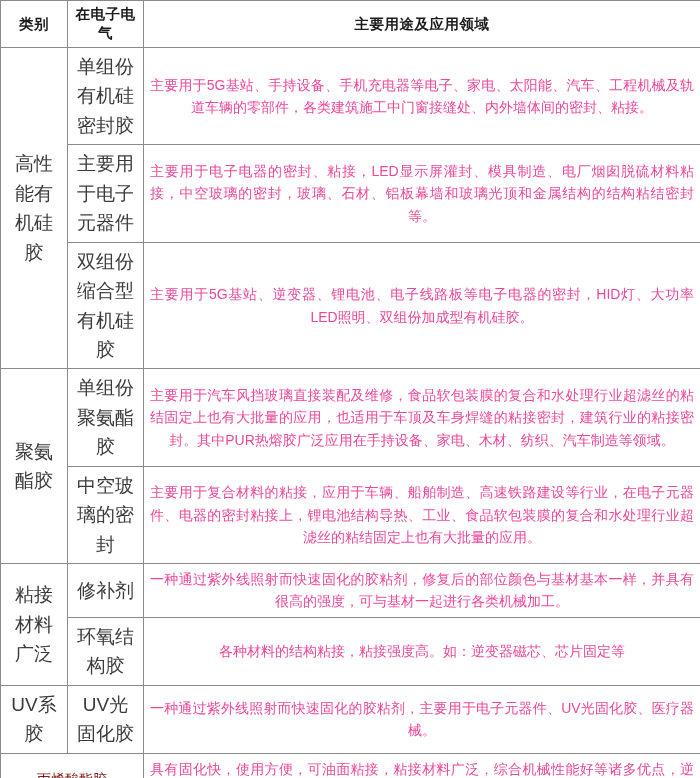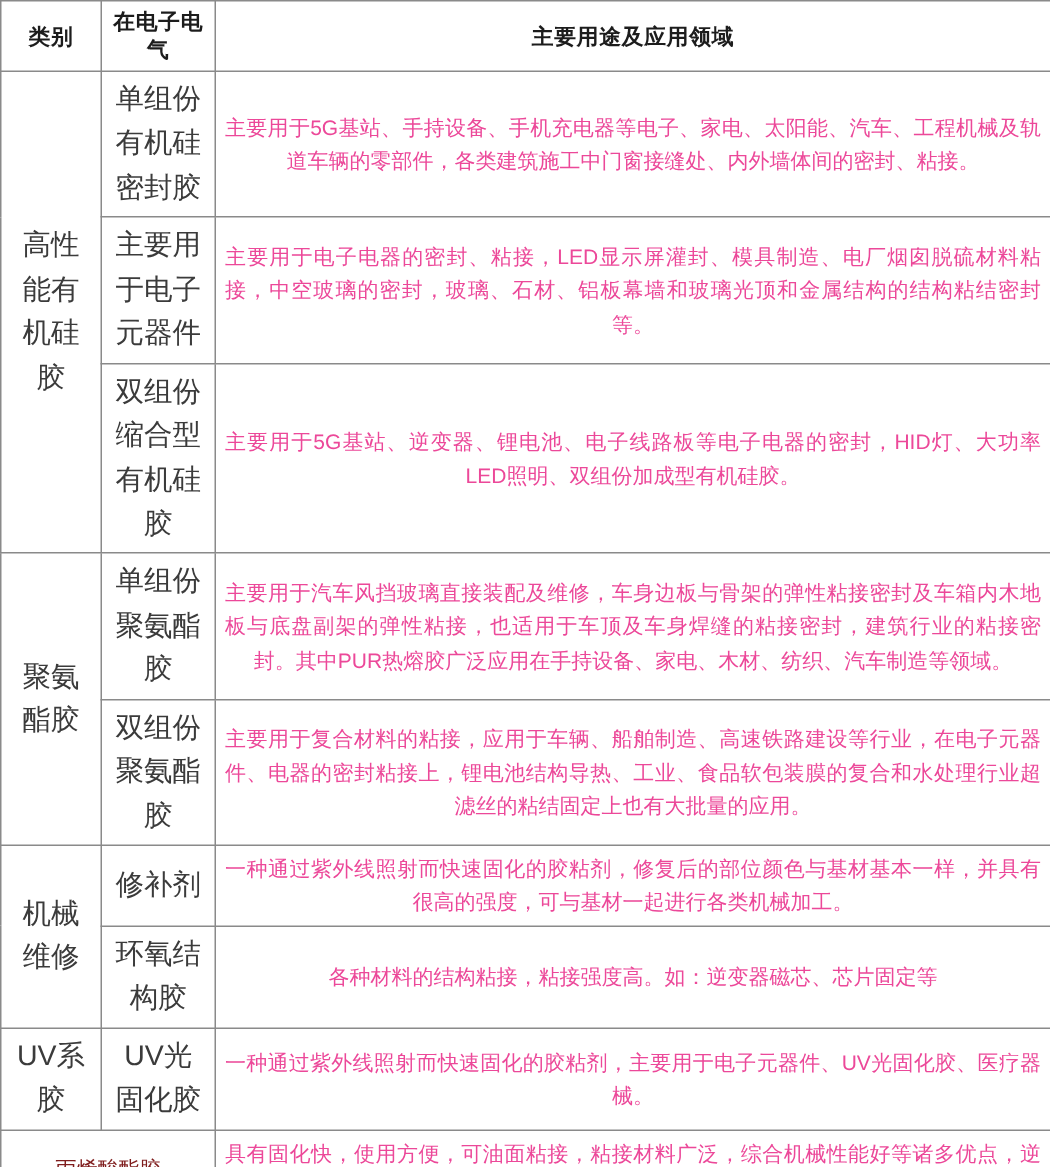--- a/index.html
+++ b/index.html
@@ -106,32 +106,32 @@
         <td class="prod">双组份缩合型有机硅胶</td>
         <td class="desc">
             <span class="para">主要用于5G基站、逆变器、锂电池、电子线路板等电子电器的密封，HID灯、大功率LED照明、双组份加成型有机硅胶。</span>
           </td>
       </tr>
 
       <tr>
         <td class="cat" rowspan="2">聚氨酯胶</td>
         <td class="prod">单组份聚氨酯胶</td>
         <td class="desc">
-            <span class="para">主要用于汽车风挡玻璃直接装配及维修，车身边板与骨架的弹性粘接密封及车箱内木地板与底盘副架的弹性粘接，也适用于车顶及车身焊缝的粘接密封，建筑行业的粘接密封。其中PUR热熔胶广泛应用在手持设备、家电、木材、纺织、汽车制造等领域。</span>
+            <span class="para">主要用于汽车风挡玻璃直接装配及维修，食品软包装膜的复合和水处理行业超滤丝的粘结固定上也有大批量的应用，也适用于车顶及车身焊缝的粘接密封，建筑行业的粘接密封。其中PUR热熔胶广泛应用在手持设备、家电、木材、纺织、汽车制造等领域。</span>
           </td>
       </tr>
       <tr>
-        <td class="prod">双组份聚氨酯胶</td>
+        <td class="prod">中空玻璃的密封</td>
         <td class="desc">
             <span class="para">主要用于复合材料的粘接，应用于车辆、船舶制造、高速铁路建设等行业，在电子元器件、电器的密封粘接上，锂电池结构导热、工业、食品软包装膜的复合和水处理行业超滤丝的粘结固定上也有大批量的应用。</span>
           </td>
       </tr>
 
       <tr>
-        <td class="cat" rowspan="2">机械维修</td>
+        <td class="cat" rowspan="2">粘接材料广泛</td>
         <td class="prod">修补剂</td>
         <td class="desc">
             <span class="para">一种通过紫外线照射而快速固化的胶粘剂，修复后的部位颜色与基材基本一样，并具有很高的强度，可与基材一起进行各类机械加工。</span>
           </td>
       </tr>
       <tr>
         <td class="prod">环氧结构胶</td>
         <td class="desc">
             <span class="para">各种材料的结构粘接，粘接强度高。如：逆变器磁芯、芯片固定等</span>
           </td>

